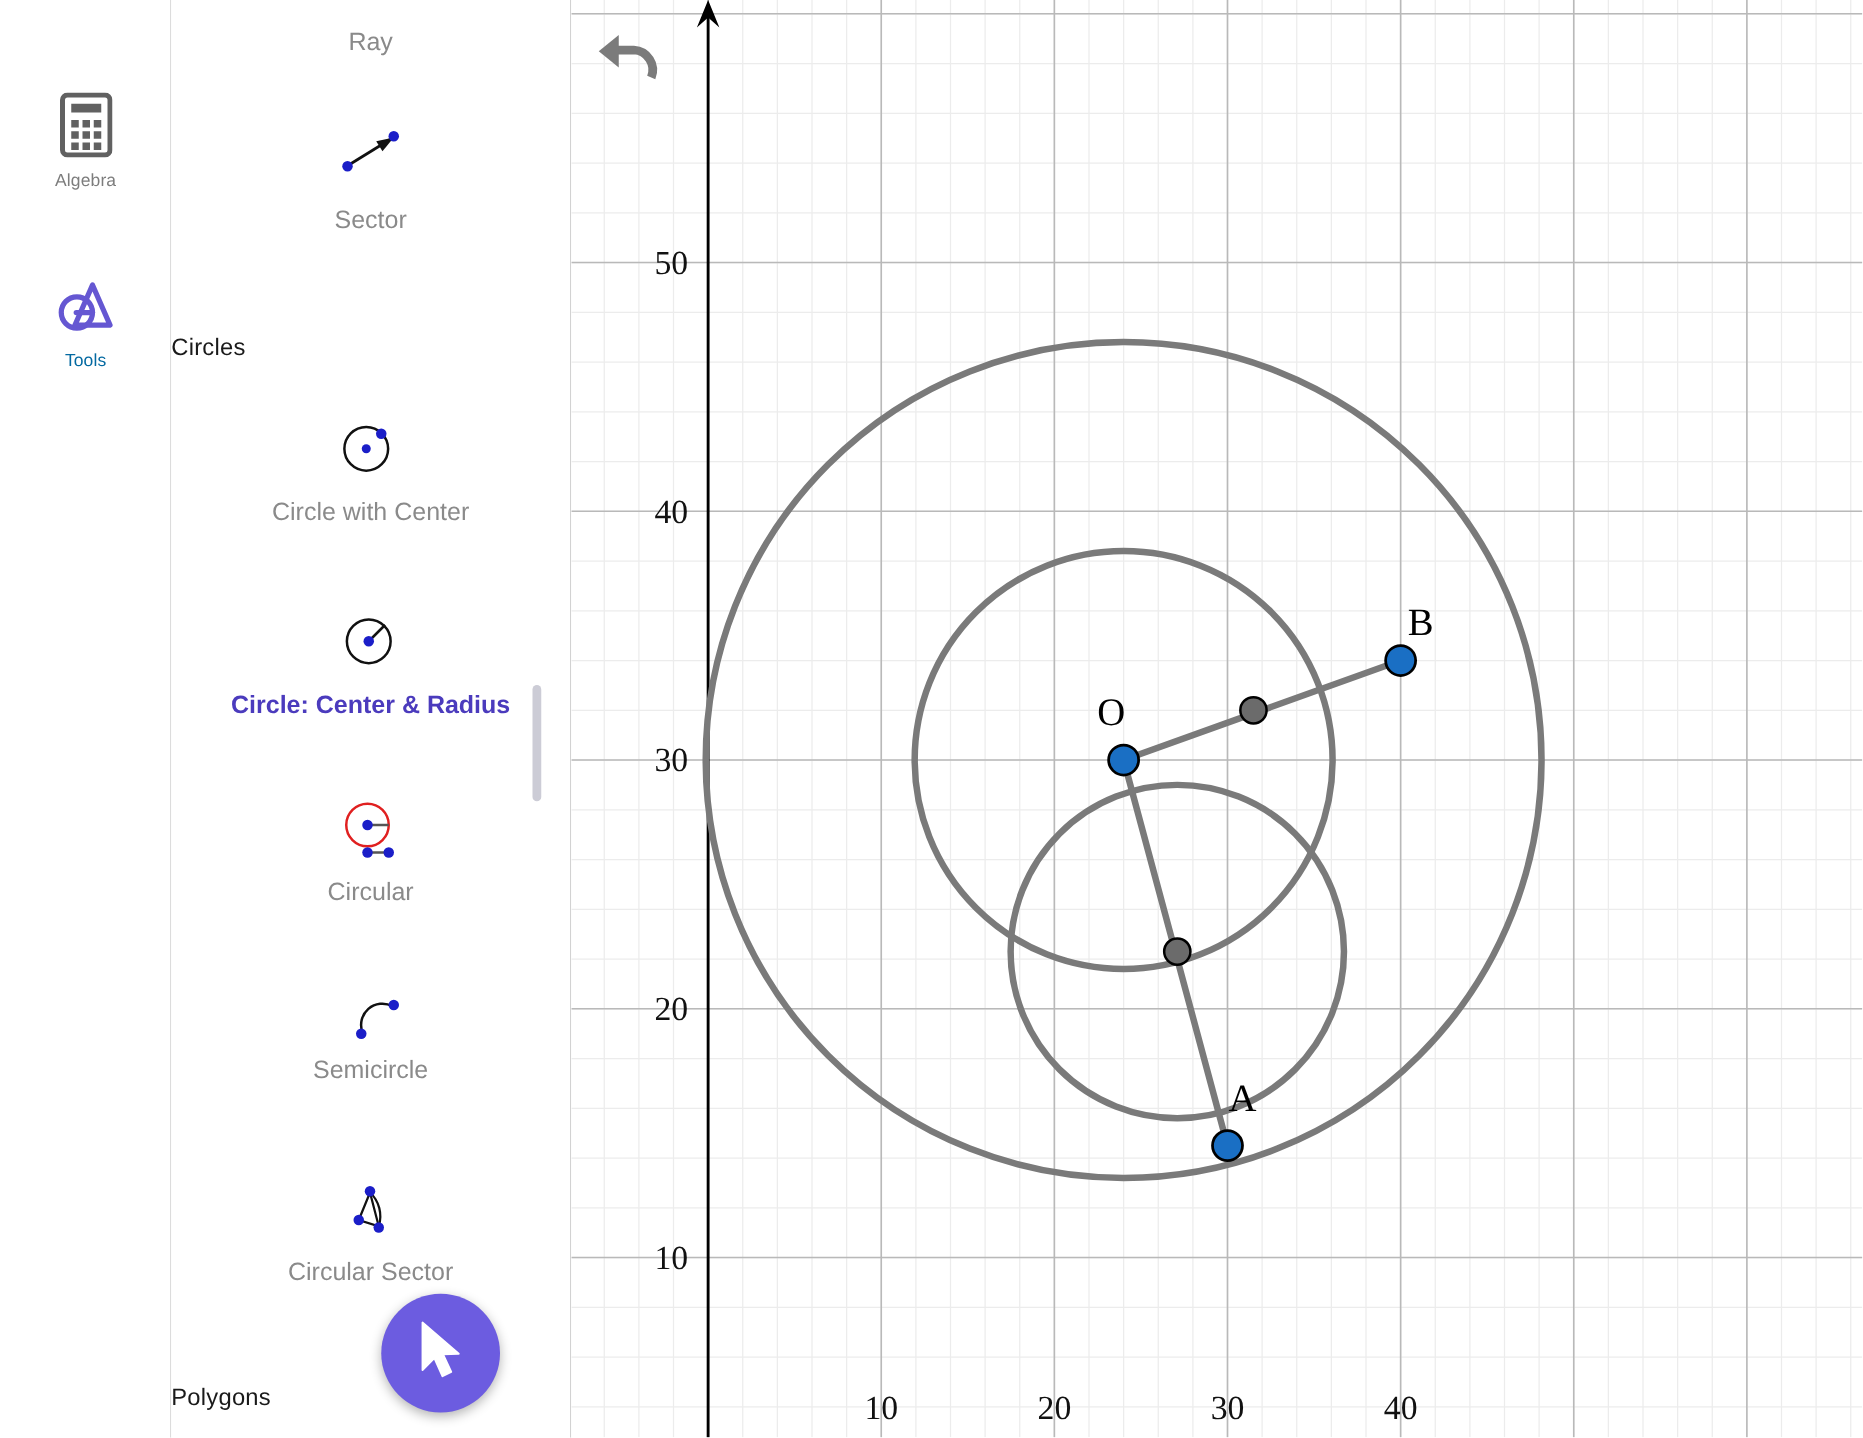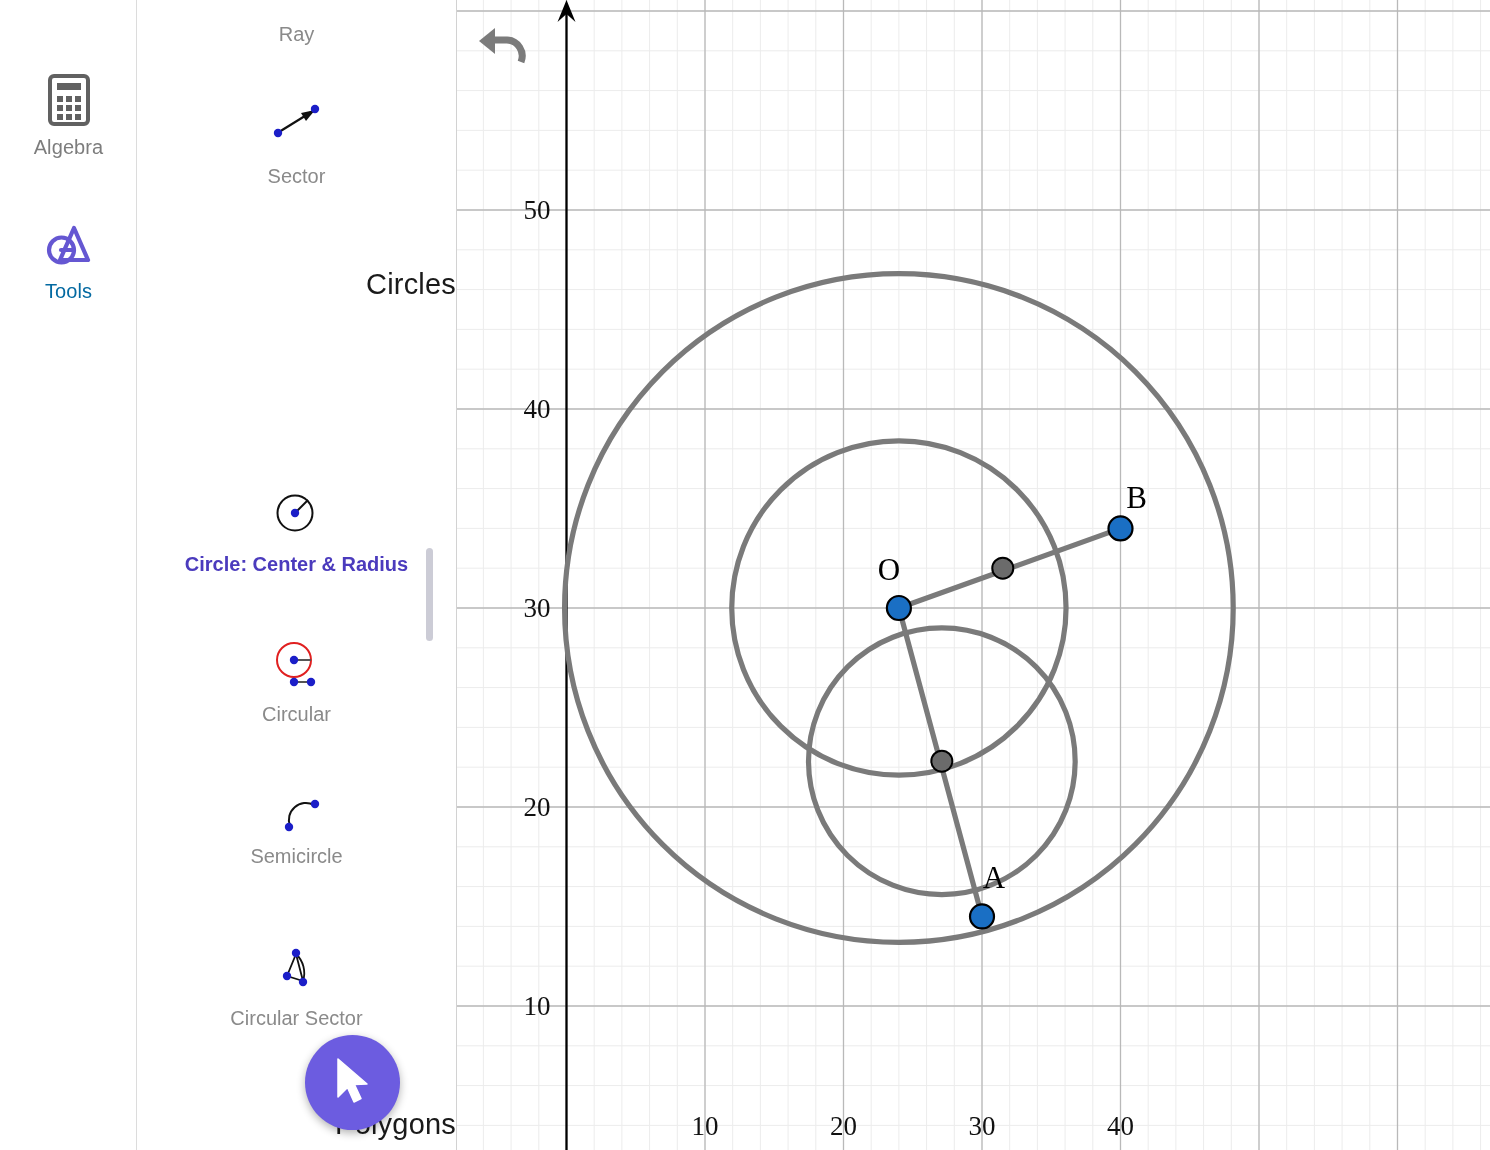--- a/index.html
+++ b/index.html
@@ -15,43 +15,43 @@
   .rail{
     position:relative;width:137px;height:1150px;background:#fff;
     border-right:1px solid #dcdcdc;flex:0 0 137px;
     box-sizing:border-box;
   }
   .rail-item{
     position:absolute;left:0;width:137px;text-align:center;cursor:pointer;
   }
   .rail-item .rail-icon{display:block;height:56px;line-height:56px;}
   .rail-item .rail-label{
-    display:block;font-size:20px;letter-spacing:.1px;margin-top:6px;
+    display:block;font-size:14px;letter-spacing:.1px;margin-top:6px;
   }
   #rail-algebra{top:74px;}
   #rail-algebra .rail-label{color:#7d7d7d;}
   #rail-tools{top:218px;}
   #rail-tools .rail-label{color:#0369a1;}
 
   
   .toolpanel{
     position:relative;width:320px;height:1150px;background:#fff;
     border-right:1px solid #d2d2d2;flex:0 0 320px;overflow:hidden;
     box-sizing:border-box;
   }
   .tool-entry{position:absolute;left:0;width:319px;text-align:center;cursor:pointer;}
   .tool-entry .tool-icon{display:block;height:64px;}
   .tool-entry .tool-label{
     display:block;font-size:20px;color:#8a8a8a;line-height:28px;
     padding:0 22px;
   }
   .tool-entry.selected .tool-label{color:#4b3bbd;font-weight:bold;}
   .group-header{
-    position:absolute;left:0;width:319px;text-align:right;
-    font-size:29px;color:#1a1a1a;letter-spacing:.2px;
+    position:absolute;left:0;width:319px;text-align:left;
+    font-size:19px;color:#1a1a1a;letter-spacing:.2px;
   }
   
   .scroll-thumb{
     position:absolute;right:23px;width:7px;border-radius:4px;background:#ccccd6;
   }
 
   
   .fab{
     position:absolute;left:305px;top:1035px;width:95px;height:95px;border-radius:50%;
     background:#6c5ce0;box-shadow:0 3px 9px rgba(0,0,0,.30);
@@ -123,20 +123,30 @@
           <path d="M50 12 L36 15 L41 23 Z" fill="#111"></path>
           <circle cx="13" cy="35" r="4.2" fill="#1b1ec8"></circle>
           <circle cx="50" cy="11" r="4.2" fill="#1b1ec8"></circle>
         </svg>
       </span>
       <span class="tool-label">Sector</span>
     </div>
 
     <div class="group-header" style="top:268px;">Circles</div>
 
+    <div class="tool-entry" style="top:332px;">
+      <span class="tool-icon">
+        <svg width="64" height="52" viewBox="0 0 64 52">
+          <circle cx="28" cy="27" r="17.5" fill="none" stroke="#111" stroke-width="2"></circle>
+          <circle cx="28" cy="27" r="3.6" fill="#1b1ec8"></circle>
+          <circle cx="40" cy="15" r="4.2" fill="#1b1ec8"></circle>
+        </svg>
+      </span>
+      <span class="tool-label">Circle with Center</span>
+    </div>
 
     <div class="tool-entry selected" style="top:486px;text-align:center;">
       <span class="tool-icon">
         <svg width="64" height="52" viewBox="0 0 64 52">
           <circle cx="30" cy="27" r="17.5" fill="none" stroke="#111" stroke-width="2"></circle>
           <line x1="30" y1="27" x2="43" y2="14" stroke="#111" stroke-width="2"></line>
           <circle cx="30" cy="27" r="4.2" fill="#1b1ec8"></circle>
         </svg>
       </span>
       <span class="tool-label">Circle: Center &amp; Radius</span>

